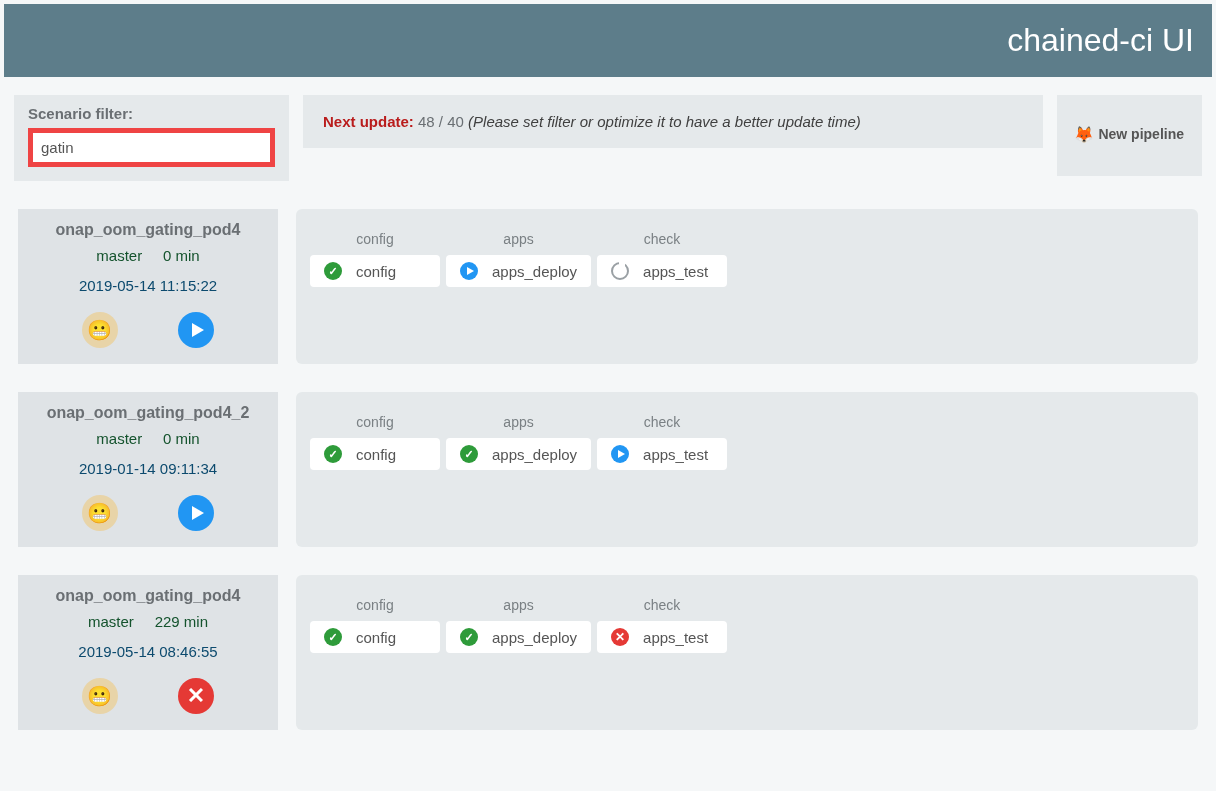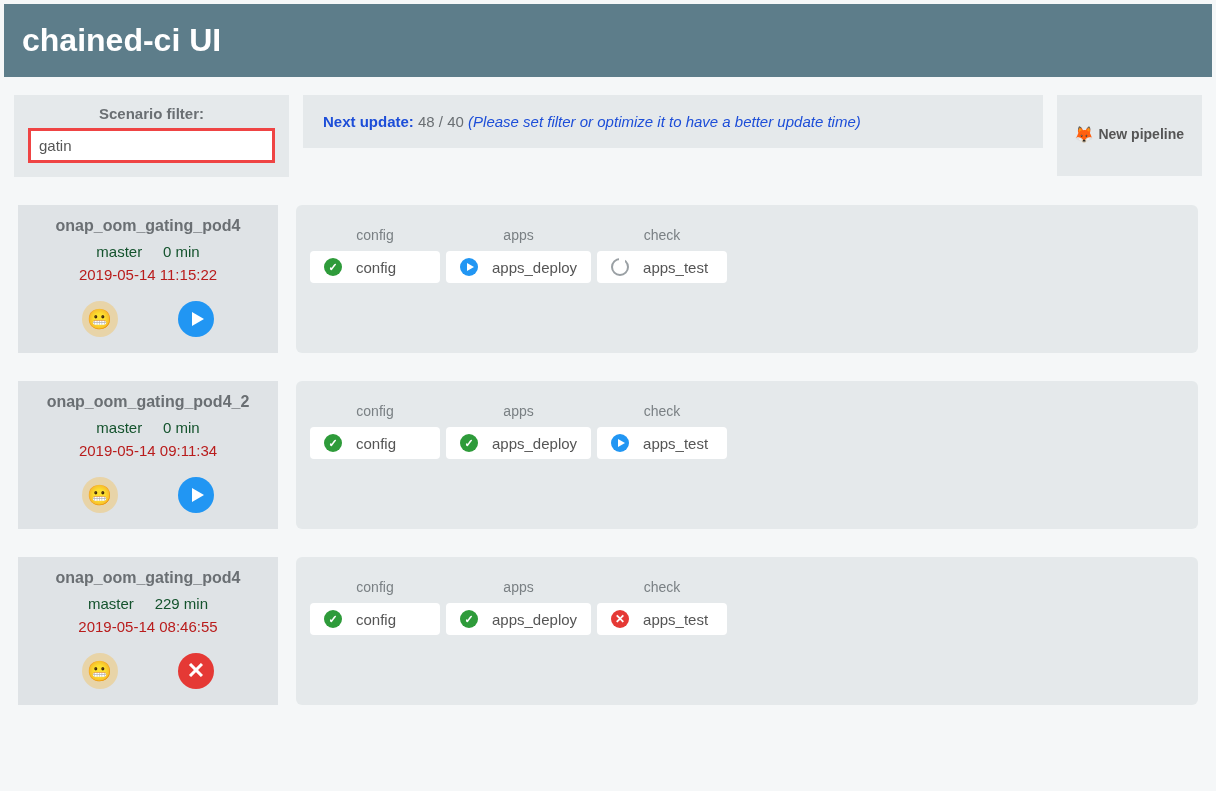--- a/index.html
+++ b/index.html
@@ -1,31 +1,31 @@
 <!DOCTYPE html>
 <html><head>
 <meta charset="utf-8">
 <style>
 * { box-sizing: border-box; margin: 0; padding: 0; }
 body { font-family: -apple-system, BlinkMacSystemFont, "Segoe UI", sans-serif; background: #f5f7f8; color: #333; font-size: 14px; }
-.header { background: #5d7d8a; color: #fff; text-align: left; padding: 18px; font-size: 32px; font-weight: 700; margin: 4px; }
+.header { background: #5d7d8a; color: #fff; text-align: right; padding: 18px; font-size: 32px; font-weight: 400; margin: 4px; }
 .topbar { display: flex; gap: 14px; padding: 14px; align-items: flex-start; }
 .filter-box { background: #e5e9eb; padding: 10px 14px 14px; width: 275px; }
-.filter-label { font-weight: 700; color: #6a6f73; text-align: center; display: block; margin-bottom: 6px; font-size: 15px; }
-.filter-input { width: 100%; padding: 6px 8px; border: 3px solid #ef4444; font-size: 15px; color: #555; background: #fff; }
+.filter-label { font-weight: 700; color: #6a6f73; text-align: left; display: block; margin-bottom: 6px; font-size: 15px; }
+.filter-input { width: 100%; padding: 6px 8px; border: 5px solid #ef4444; font-size: 15px; color: #555; background: #fff; }
 .update-box { background: #e5e9eb; flex: 1; padding: 18px 20px; color: #6a6f73; font-size: 15px; }
-.update-box b { color: #1d4ed8; }
-.update-hint { font-style: italic; color: #1d4ed8; }
+.update-box b { color: #b91c1c; }
+.update-hint { font-style: italic; color: #404040; }
 .newpipe { background: #e5e9eb; padding: 30px 18px; text-align: center; color: #555; font-weight: 700; line-height: 1.3; cursor: pointer; }
 .fox { color: #e67e22; font-size: 16px; vertical-align: middle; }
 .card { display: flex; gap: 18px; padding: 14px; margin: 0 4px; }
 .card-left { background: #dfe3e6; width: 260px; padding: 12px 10px 16px; text-align: center; }
 .card-name { font-weight: 700; color: #6a6f73; font-size: 16px; white-space: nowrap; overflow: hidden; }
 .card-meta { color: #14532d; font-size: 15px; margin-top: 8px; }
-.card-time { color: #b91c1c; font-size: 15px; margin-top: 6px; }
+.card-time { color: #0c4a6e; font-size: 15px; margin-top: 13px; }
 .card-icons { display: flex; justify-content: center; gap: 60px; margin-top: 18px; align-items: center; }
 .avatar { width: 36px; height: 36px; border-radius: 50%; background: #e8d4a8; display: inline-flex; align-items: center; justify-content: center; font-size: 20px; }
 .status-big { width: 36px; height: 36px; border-radius: 50%; display: inline-flex; align-items: center; justify-content: center; }
 .status-blue { background: #2196f3; }
 .status-red { background: #e53935; }
 .play-tri { width: 0; height: 0; border-left: 12px solid #fff; border-top: 7px solid transparent; border-bottom: 7px solid transparent; margin-left: 3px; }
 .x-mark { color: #fff; font-size: 22px; font-weight: 700; }
 .card-right { background: #e5e9eb; flex: 1; padding: 22px 14px; border-radius: 6px; }
 .stages { display: flex; gap: 6px; }
 .stage-col { text-align: center; }
@@ -104,21 +104,21 @@
         </div>
       </div>
     </div>
     <div class="card">
       <div class="card-left">
         <div class="card-name">onap_oom_gating_pod4_2</div>
         <div class="card-meta">
           <span>master</span>&nbsp;&nbsp;&nbsp;&nbsp;
           <span>0 min</span>
         </div>
-        <div class="card-time">2019-05-14 09:11:34</div>
+        <div class="card-time">2019-01-14 09:11:34</div>
         <div class="card-icons">
           <span class="avatar">😬</span>
           <span class="status-big status-blue">
             <span class="play-tri"></span>
           </span>
         </div>
       </div>
       <div class="card-right">
         <div class="stages">
     <div class="stage-col">

